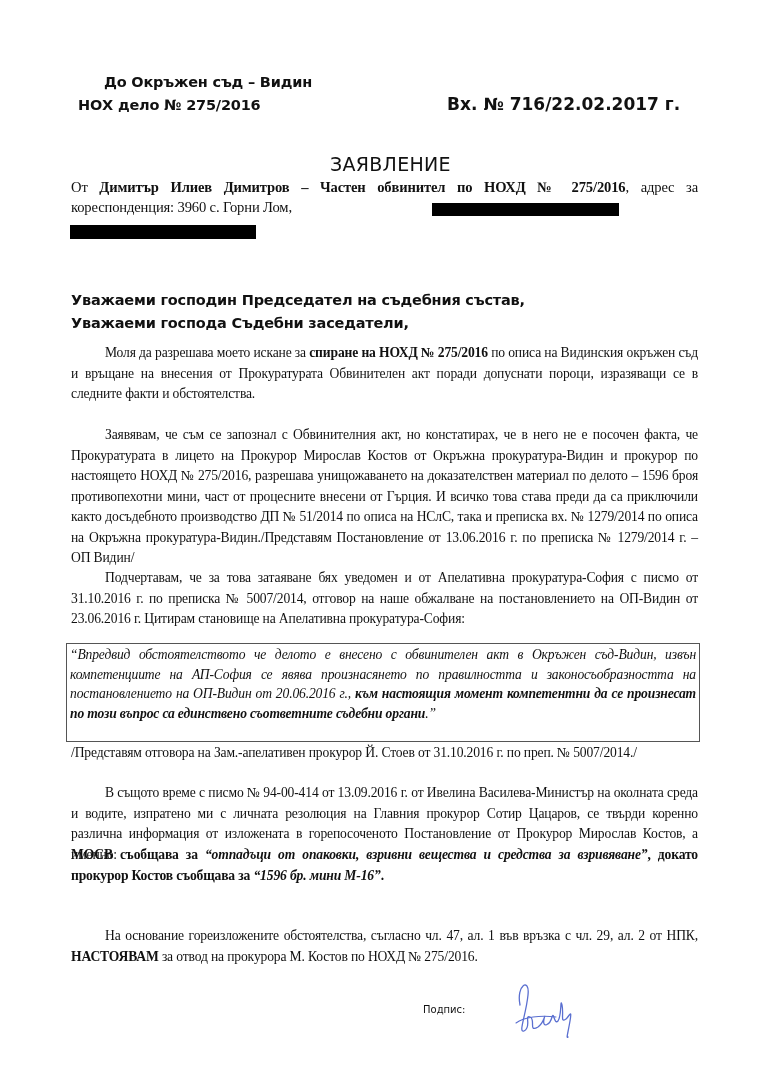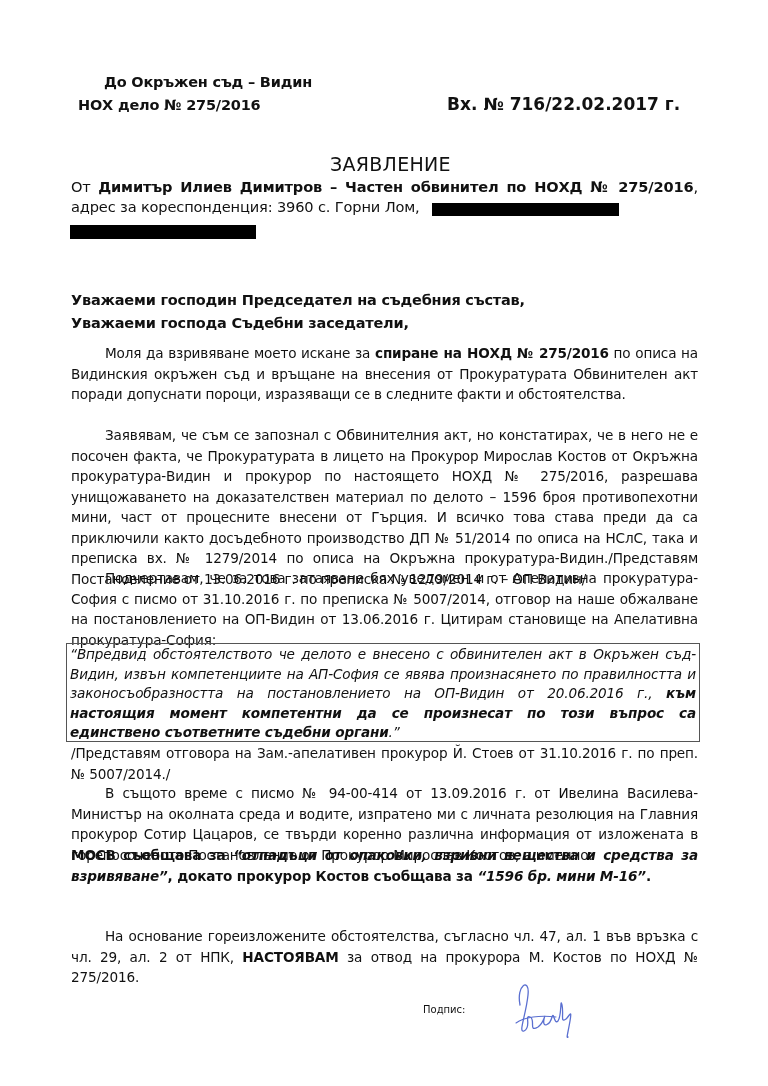--- a/index.html
+++ b/index.html
@@ -7,21 +7,21 @@
       width: 768px; height: 1086px; position: relative; overflow: hidden;
       font-family: "DejaVu Sans", sans-serif; color: #111111;
     }
     .page { position: absolute; left: 0; top: 0; width: 768px; height: 1086px; }
     .abs { position: absolute; }
     .hdr { font-weight: bold; font-size: 14.5px; letter-spacing: -0.2px; white-space: nowrap; }
     .hdr-right { font-weight: bold; font-size: 17px; white-space: nowrap; }
     .title { font-size: 19px; letter-spacing: 0.3px; white-space: nowrap; }
     .txt {
       font-size: 13.6px; line-height: 20.5px; text-align: justify;
-      text-align-last: left; letter-spacing: -0.15px;
+      text-align-last: left; letter-spacing: -0.15px; font-family: Liberation Serif, serif;
     }
     .indent { text-indent: 34px; }
     .b { font-weight: bold; }
     .i { font-style: italic; }
     .redact { background: #000; height: 13px; }
     .quote-box {
       border: 1.3px solid #555555; box-sizing: border-box;
       padding: 1px 3px 2px 3px;
     }
   </style>
@@ -41,26 +41,26 @@
     <span class="b">Димитър Илиев Димитров – Частен обвинител по НОХД №</span>
     <span class="b">275/2016</span><span>, адрес за кореспонденция: 3960 с. Горни Лом,</span>
   </div>
   <div class="abs redact" style="left:432px; top:203px; width:187px;"></div>
   <div class="abs redact" style="left:70px; top:225px; width:186px; height:14px;"></div>
 
   <div class="abs hdr" style="left:71px; top:315px;">Уважаеми господа Съдебни заседатели,</div>
   <div class="abs hdr" style="left:71px; top:292px;">Уважаеми господин Председател на съдебния състав,</div>
 
   <div class="abs txt indent" style="left:71px; top:343px; width:627px;">
-    <span>Моля да взривяване моето искане за </span><span class="b">спиране на НОХД № 275/2016</span><span> по описа на Видинския окръжен съд и връщане на внесения от Прокуратурата Обвинителен акт поради допуснати пороци, изразяващи се в следните факти и обстоятелства.</span>
+    <span>Моля да разрешава моето искане за </span><span class="b">спиране на НОХД № 275/2016</span><span> по описа на Видинския окръжен съд и връщане на внесения от Прокуратурата Обвинителен акт поради допуснати пороци, изразяващи се в следните факти и обстоятелства.</span>
   </div>
 
   <div class="abs txt indent" style="left:71px; top:425px; width:627px;">Заявявам, че съм се запознал с Обвинителния акт, но констатирах, че в него не е посочен факта, че Прокуратурата в лицето на Прокурор Мирослав Костов от Окръжна прокуратура-Видин и прокурор по настоящето НОХД № 275/2016,  разрешава унищожаването на доказателствен материал по делото – 1596 броя противопехотни мини, част от процесните внесени от Гърция. И всичко това става преди да са приключили както досъдебното производство ДП № 51/2014 по описа на НСлС, така и преписка вх. № 1279/2014 по описа на Окръжна прокуратура-Видин./Представям Постановление от 13.06.2016 г. по преписка № 1279/2014 г. – ОП Видин/</div>
 
-  <div class="abs txt indent" style="left:71px; top:568px; width:627px;">Подчертавам, че за това затаяване бях уведомен и от Апелативна прокуратура-София с писмо от 31.10.2016 г. по преписка № 5007/2014, отговор на наше обжалване на постановлението на ОП-Видин от 13.06.2016 г. Цитирам становище на Апелативна прокуратура-София:</div>
+  <div class="abs txt indent" style="left:71px; top:568px; width:627px;">Подчертавам, че за това затаяване бях уведомен и от Апелативна прокуратура-София с писмо от 31.10.2016 г. по преписка № 5007/2014, отговор на наше обжалване на постановлението на ОП-Видин от 23.06.2016 г. Цитирам становище на Апелативна прокуратура-София:</div>
 
   <div class="abs quote-box" style="left:66px; top:643px; width:634px; height:99px;">
     <div class="txt i" style="line-height:19.5px;">
       <span>“Впредвид обстоятелството че делото е внесено с обвинителен акт в Окръжен съд-Видин, извън компетенциите на АП-София се явява произнасянето по правилността и законосъобразността на постановлението на ОП-Видин от 20.06.2016 г., </span><span class="b">към настоящия момент компетентни да се произнесат по този въпрос са единствено съответните съдебни органи</span><span>.”</span>
     </div>
   </div>
   <div class="abs txt" style="left:71px; top:743px; width:627px;">/Представям отговора на Зам.-апелативен прокурор Й. Стоев от 31.10.2016 г. по преп. № 5007/2014./</div>
 
   <div class="abs txt indent" style="left:71px; top:783px; width:627px;">В същото време с писмо № 94-00-414 от 13.09.2016 г. от Ивелина Василева-Министър на околната среда и водите, изпратено ми с личната резолюция на Главния прокурор Сотир Цацаров, се твърди коренно различна информация от изложената в горепосоченото Постановление от Прокурор Мирослав Костов, а именно:</div>
 

